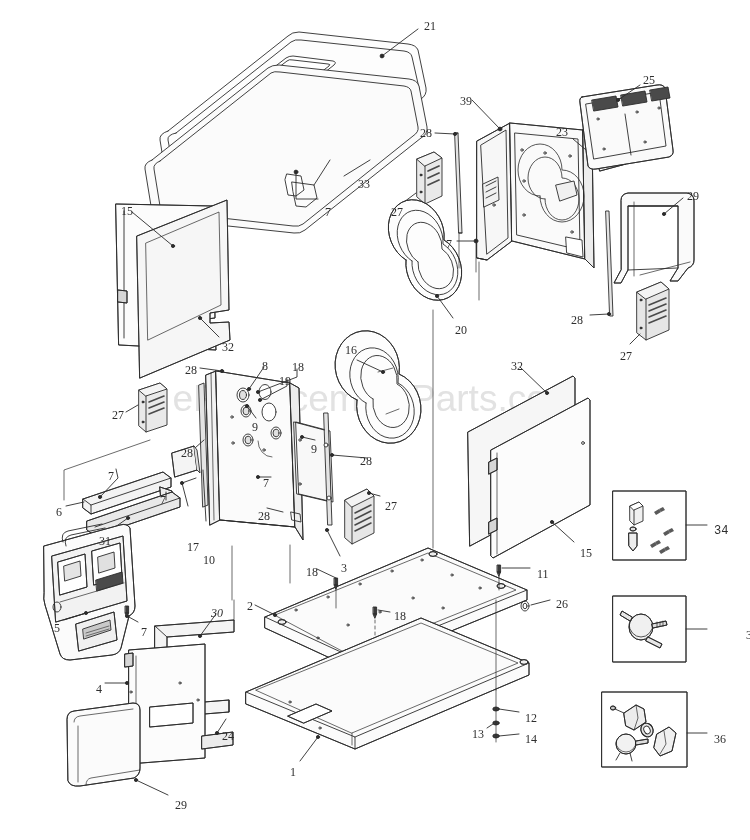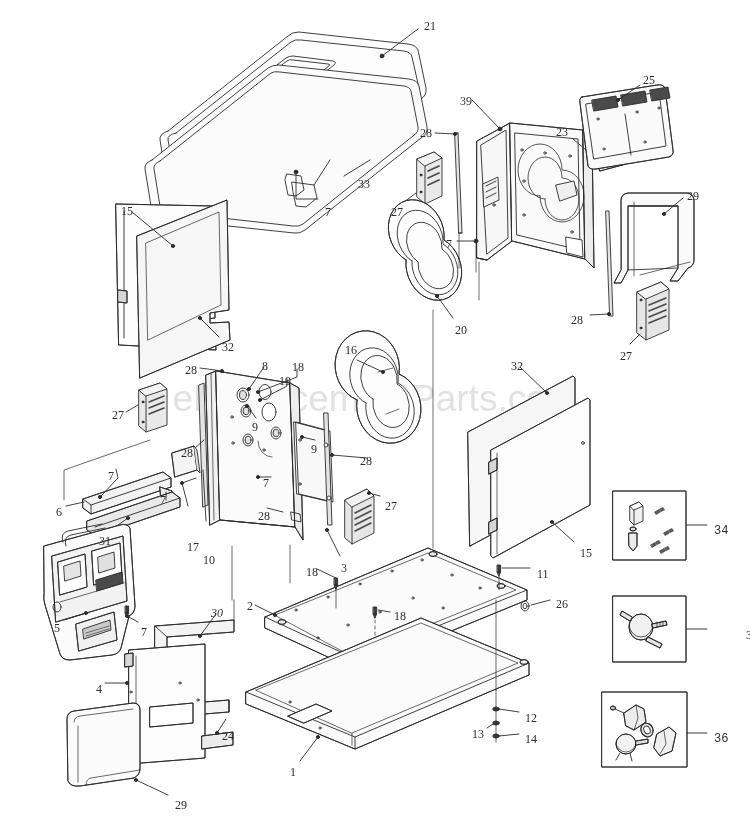--- a/index.html
+++ b/index.html
@@ -632,15 +632,15 @@
   <div class="cal" style="left:160px;top:494px;">7</div>
   <div class="cal" style="left:99px;top:535px;">31</div>
   <div class="cal" style="left:54px;top:622px;">5</div>
   <div class="cal" style="left:141px;top:626px;">7</div>
   <div class="cal" style="left:211px;top:607px;font-style:italic;">30</div>
   <div class="cal" style="left:96px;top:683px;">4</div>
   <div class="cal" style="left:222px;top:713px;margin-top:17px;">24</div>
   <div class="cal" style="left:175px;top:799px;">29</div>
   <div class="cal" style="left:714px;top:525px;font-family:Liberation Mono, monospace;">34</div>
   <div class="cal" style="left:714px;top:629px;margin-left:32px;">35</div>
-  <div class="cal" style="left:714px;top:733px;font-family:Liberation Mono, monospace;">36</div>
+  <div class="cal" style="left:714px;top:733px;">36</div>
 
 </div>
 
 </body></html>

